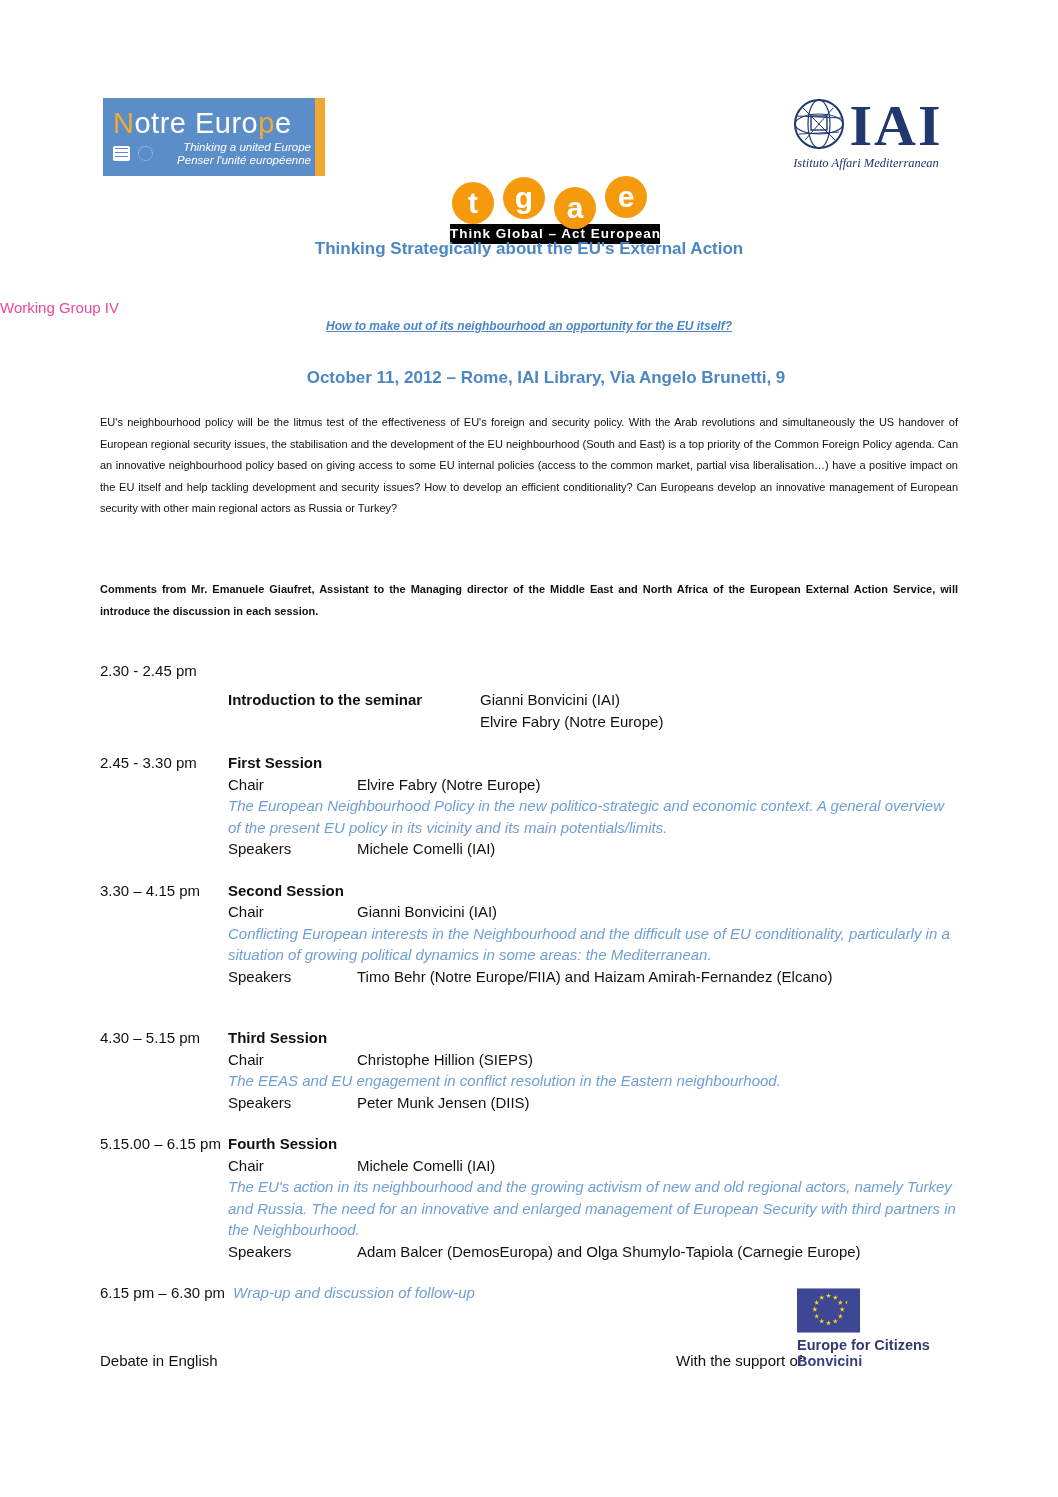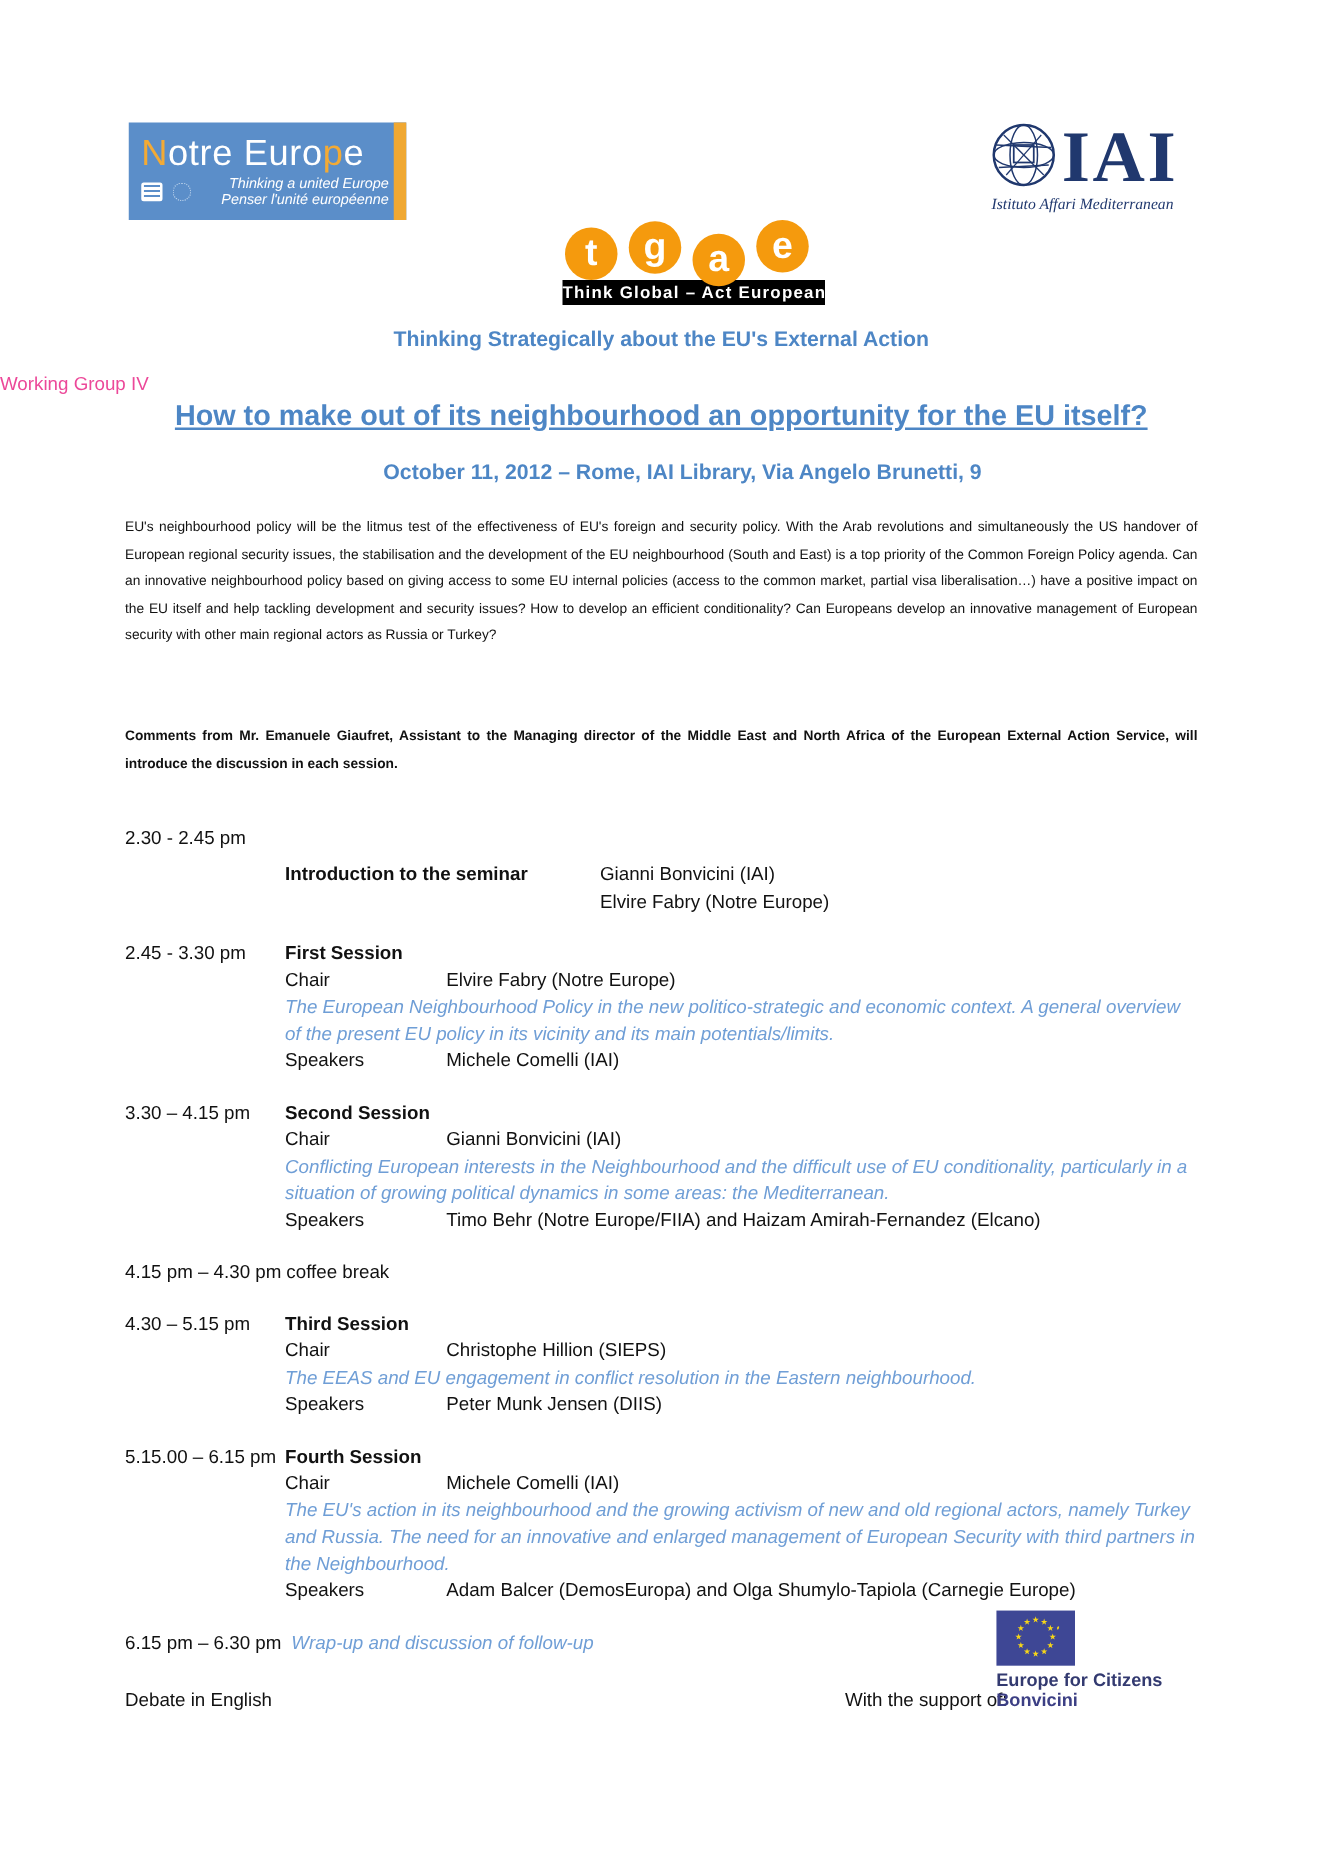--- a/index.html
+++ b/index.html
@@ -36,25 +36,25 @@
   .tc { position:absolute; width:42px; height:42px; border-radius:50%; background:#f59a0d;
         color:#ffffff; font-weight:bold; font-size:30px; text-align:center; line-height:42px; }
   .tc.c0 { left:2px;  top:6px; }
   .tc.c1 { left:53px; top:1px; }
   .tc.c2 { left:104px;top:11px; }
   .tc.c3 { left:155px;top:0px; }
   .tgae-banner { margin-top:0px; background:#000000; color:#ffffff; font-weight:bold;
         font-size:13.5px; text-align:center; padding:2px 0 3px; letter-spacing:1px; white-space:nowrap; }
 
   
-  .h-title { position:absolute; top:262px; left:0; width:100%; text-align:center;
+  .h-title { position:absolute; top:239px; left:0; width:100%; text-align:center;
         color:#4d86c5; font-weight:bold; font-size:17px; }
   .h-wg { position:absolute; top:299px; left:0; width:100%; text-align:left; font-size:15px; color:#ec4899; }
   .h-question { position:absolute; top:319px; left:0; width:100%; text-align:center;
-        color:#4d86c5; font-weight:bold; font-size:23px; }
+        color:#4d86c5; font-weight:bold; font-style:italic; font-size:12px; }
   .h-question span { text-decoration:underline; }
   .h-date { position:absolute; top:368px; left:0; width:100%; text-align:center;
         color:#4d86c5; font-weight:bold; font-size:17px;padding-left:34px; }
 
   
   .para {
     position:absolute; left:100px; width:858px; font-size:11px; line-height:21.6px;
     text-align:justify; color:#111;
   }
   .para-intro { top:412px; }
@@ -179,24 +179,20 @@
             <span>Gianni Bonvicini (IAI)</span>
           </div>
         <div class="desc">Conflicting European interests in the Neighbourhood and the difficult use of EU conditionality, particularly in a situation of growing political dynamics in some areas: the Mediterranean.</div>
         <div class="kv">
             <span class="k">Speakers</span>
             <span>Timo Behr (Notre Europe/FIIA) and Haizam Amirah-Fernandez (Elcano)</span>
           </div>
       </div>
     </div>
 
-    <div class="a-row">
-      <span>4.15 pm – 4.30 pm</span>
-      <span class="inline-label">coffee break</span>
-    </div>
     <div class="gap20"></div>
 
     <div class="a-row session">
       <div class="a-time">4.30  – 5.15 pm</div>
       <div class="a-body">
         <div class="a-title">Third Session</div>
         <div class="kv">
             <span class="k">Chair</span>
             <span>Christophe Hillion (SIEPS)</span>
           </div>

